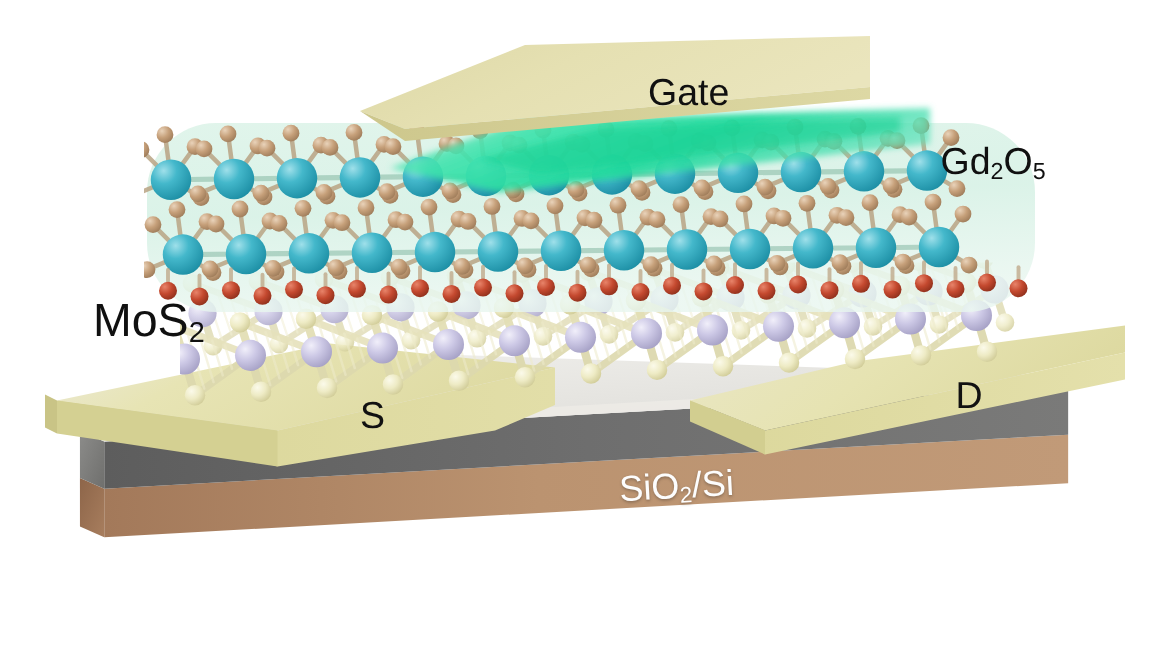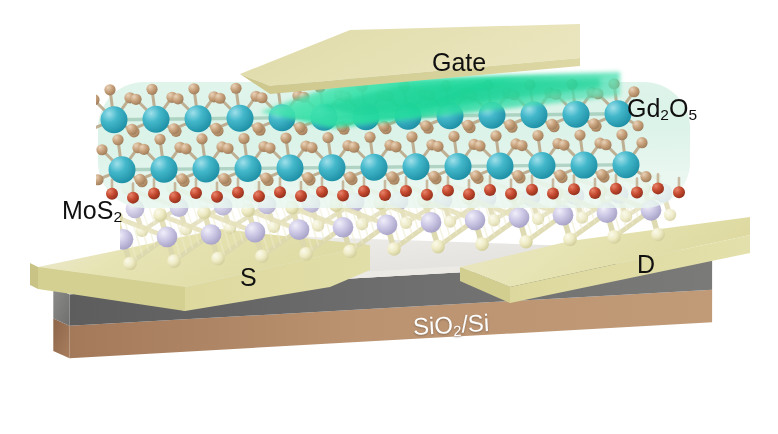--- a/index.html
+++ b/index.html
@@ -28,21 +28,21 @@
     font-family: "Liberation Sans", sans-serif;
     color: #111111;
     white-space: nowrap;
     line-height: 1;
     user-select: none;
   }
   .lbl sub { font-size: 0.62em; vertical-align: -0.22em; }
 
   #label-gate      { left: 432px; top: 50px;  font-size: 25px; color:#101010; }
   #label-gd2o5     { left: 627px; top: 84px;  font-size: 25px; color:#101010;margin-top:12px; }
-  #label-mos2      { left: 62px;  top: 198px; font-size: 25px; color:#101010; }
+  #label-mos2      { left: 62px;  top: 198px; font-size: 31px; color:#101010; }
   #label-s         { left: 240px; top: 265px; font-size: 25px; color:#111111; }
   #label-d         { left: 637px; top: 252px; font-size: 25px; color:#111111; }
   #label-sio2si    { left: 413px; top: 313px; font-size: 24px; color:#fdfdfd;
                      transform: rotate(-3.2deg); text-shadow: 0 1px 2px rgba(70,60,50,.45); }
 </style>
 </head>
 <body>
 
 <div id="figure">
 

